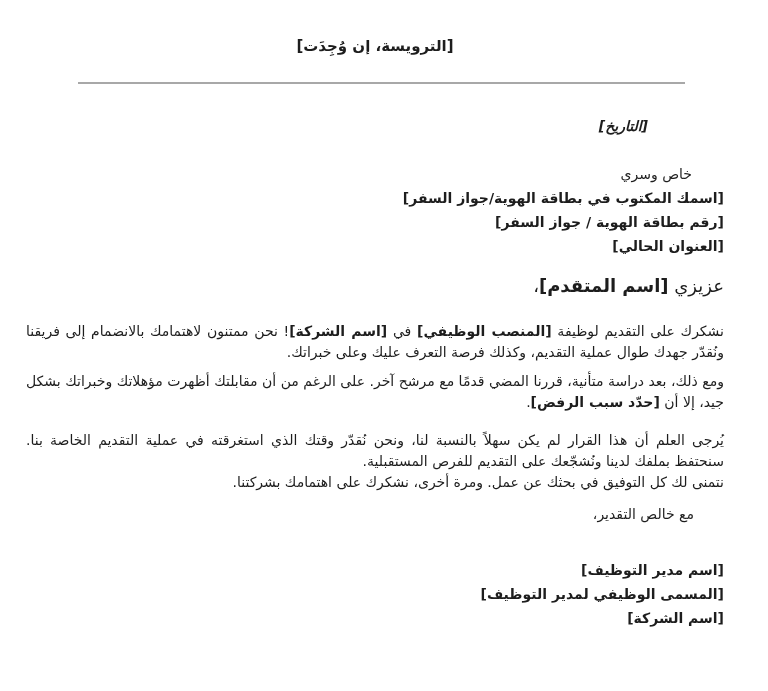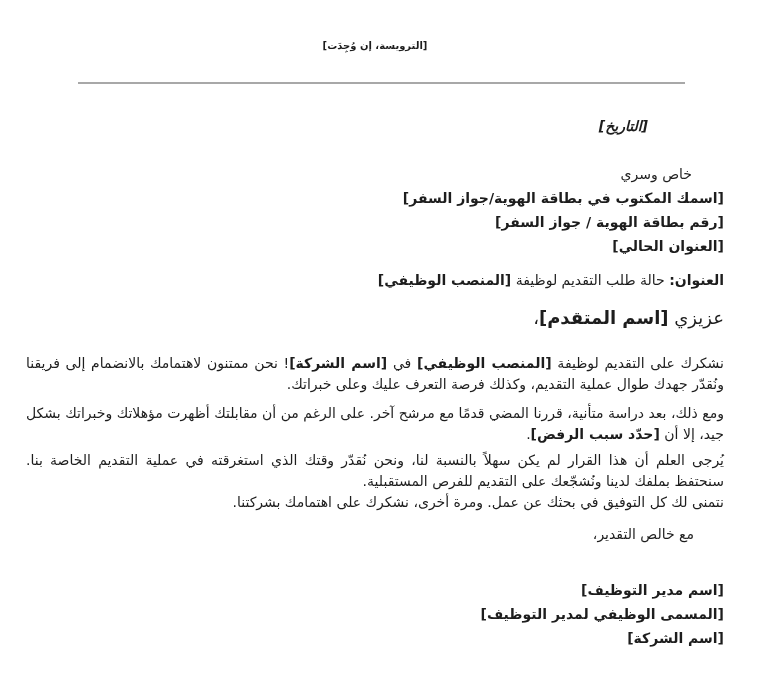--- a/index.html
+++ b/index.html
@@ -15,21 +15,21 @@
   .page {
     box-sizing: border-box;
     width: 768px;
     height: 691px;
     padding: 36px 44px 0 26px;
   }
   .bold { font-weight: 700; }
   .letterhead {
     text-align: center;
     font-weight: 700;
-    font-size: 10px;
+    font-size: 15px;
     line-height: 20px;
   }
   .divider {
     border: none;
     border-top: 2px solid #a8a8a8;
     margin: 26px 39px 0 52px;
     height: 0;
   }
   .date {
     margin-top: 32px;
@@ -68,21 +68,21 @@
     text-align: right;
   }
   .para {
     font-size: 14px;
     line-height: 21px;
     text-align: justify;
     text-align-last: right;
   }
   .para-1 { margin-top: 25px; }
   .para-2 { margin-top: 8px; }
-  .para-3 { margin-top: 5px; }
+  .para-3 { margin-top: 17px; }
   .para-4 { text-align: center; }
   .closing {
     margin-top: 11px;
     padding-right: 30px;
     font-size: 14px;
     line-height: 20px;
     text-align: right;
   }
   .signature { margin-top: 34px; }
   .sig-line {
@@ -104,21 +104,20 @@
   <div class="date">[التاريخ]</div>
 
   <div class="confidential">خاص وسري</div>
 
   <div class="addr">
     <div class="addr-line">[اسمك المكتوب في بطاقة الهوية/جواز السفر]</div>
     <div class="addr-line">[رقم بطاقة الهوية / جواز السفر]</div>
     <div class="addr-line">[العنوان الحالي]</div>
   </div>
 
-  <div class="subject"><span class="bold">العنوان:</span><span> حالة طلب التقديم لوظيفة </span><span class="bold">[المنصب الوظيفي]</span></div>
 
   <div class="salutation"><span>عزيزي </span><span class="bold">[اسم المتقدم]</span><span>،</span></div>
 
   <div class="para para-1"><span>نشكرك على التقديم لوظيفة </span><span class="bold">[المنصب الوظيفي]</span><span> في </span><span class="bold">[اسم الشركة]</span><span>! نحن ممتنون لاهتمامك بالانضمام إلى فريقنا ونُقدّر جهدك طوال عملية التقديم، وكذلك فرصة التعرف عليك وعلى خبراتك.</span></div>
 
   <div class="para para-2"><span>ومع ذلك، بعد دراسة متأنية، قررنا المضي قدمًا مع مرشح آخر. على الرغم من أن مقابلتك أظهرت مؤهلاتك وخبراتك بشكل جيد، إلا أن </span><span class="bold">[حدّد سبب الرفض]</span><span>.</span></div>
 
   <div class="para para-3">يُرجى العلم أن هذا القرار لم يكن سهلاً بالنسبة لنا، ونحن نُقدّر وقتك الذي استغرقته في عملية التقديم الخاصة بنا. سنحتفظ بملفك لدينا ونُشجّعك على التقديم للفرص المستقبلية.</div>
 
   <div class="para para-4">نتمنى لك كل التوفيق في بحثك عن عمل. ومرة أخرى، نشكرك على اهتمامك بشركتنا.</div>

